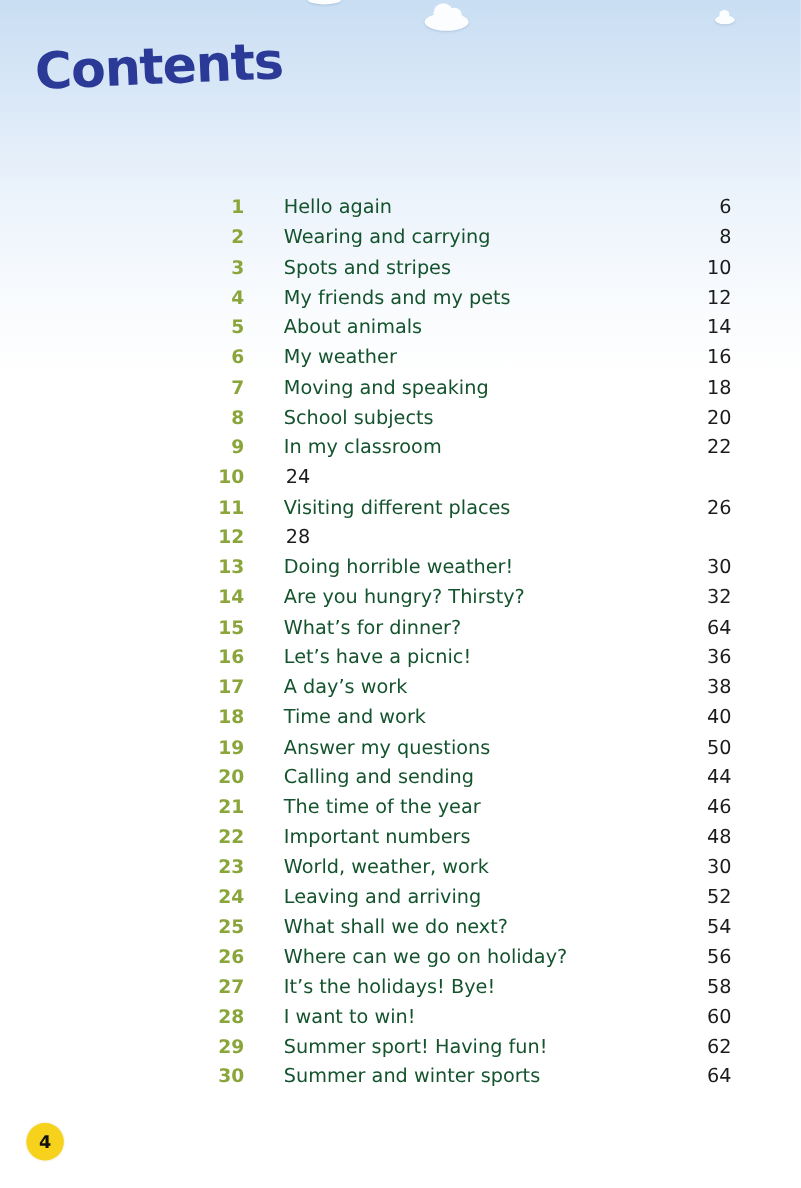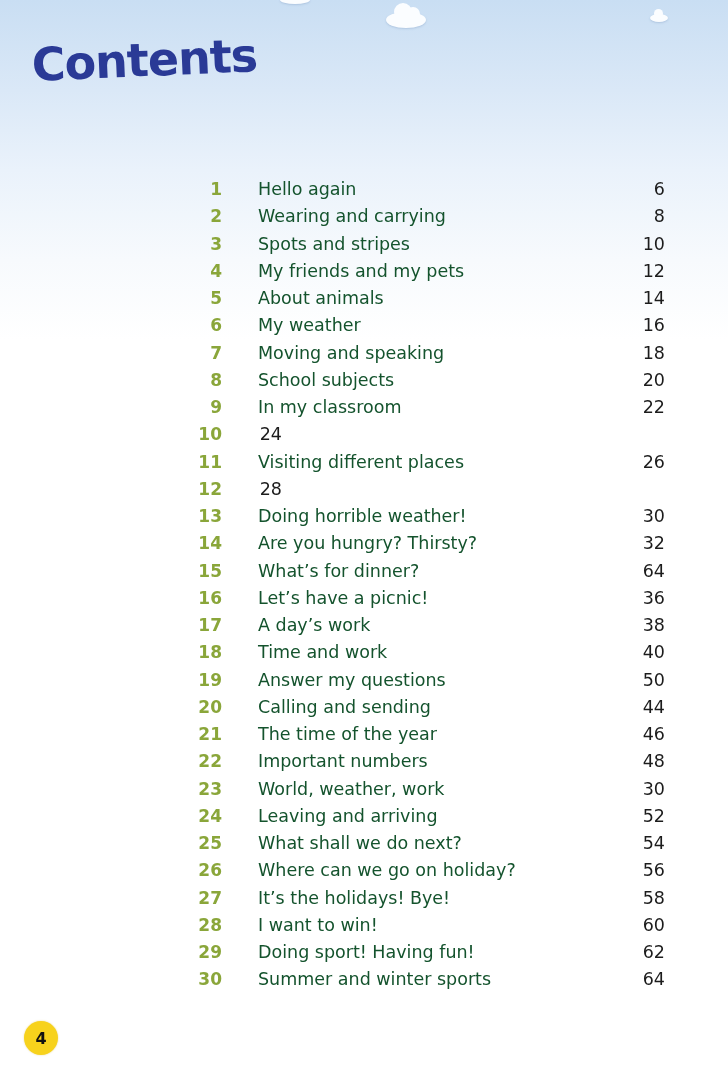--- a/index.html
+++ b/index.html
@@ -177,21 +177,21 @@
       <span class="label">It’s the holidays! Bye!</span>
       <span class="page">58</span>
     </li>
     <li class="row">
       <span class="num">28</span>
       <span class="label">I want to win!</span>
       <span class="page">60</span>
     </li>
     <li class="row">
       <span class="num">29</span>
-      <span class="label">Doing sport! Having fun!</span>
+      <span class="label">Summer sport! Having fun!</span>
       <span class="page">62</span>
     </li>
     <li class="row">
       <span class="num">30</span>
       <span class="label">Summer and winter sports</span>
       <span class="page">64</span>
     </li>
   </ol>
 
 <div class="page-badge">4</div>

